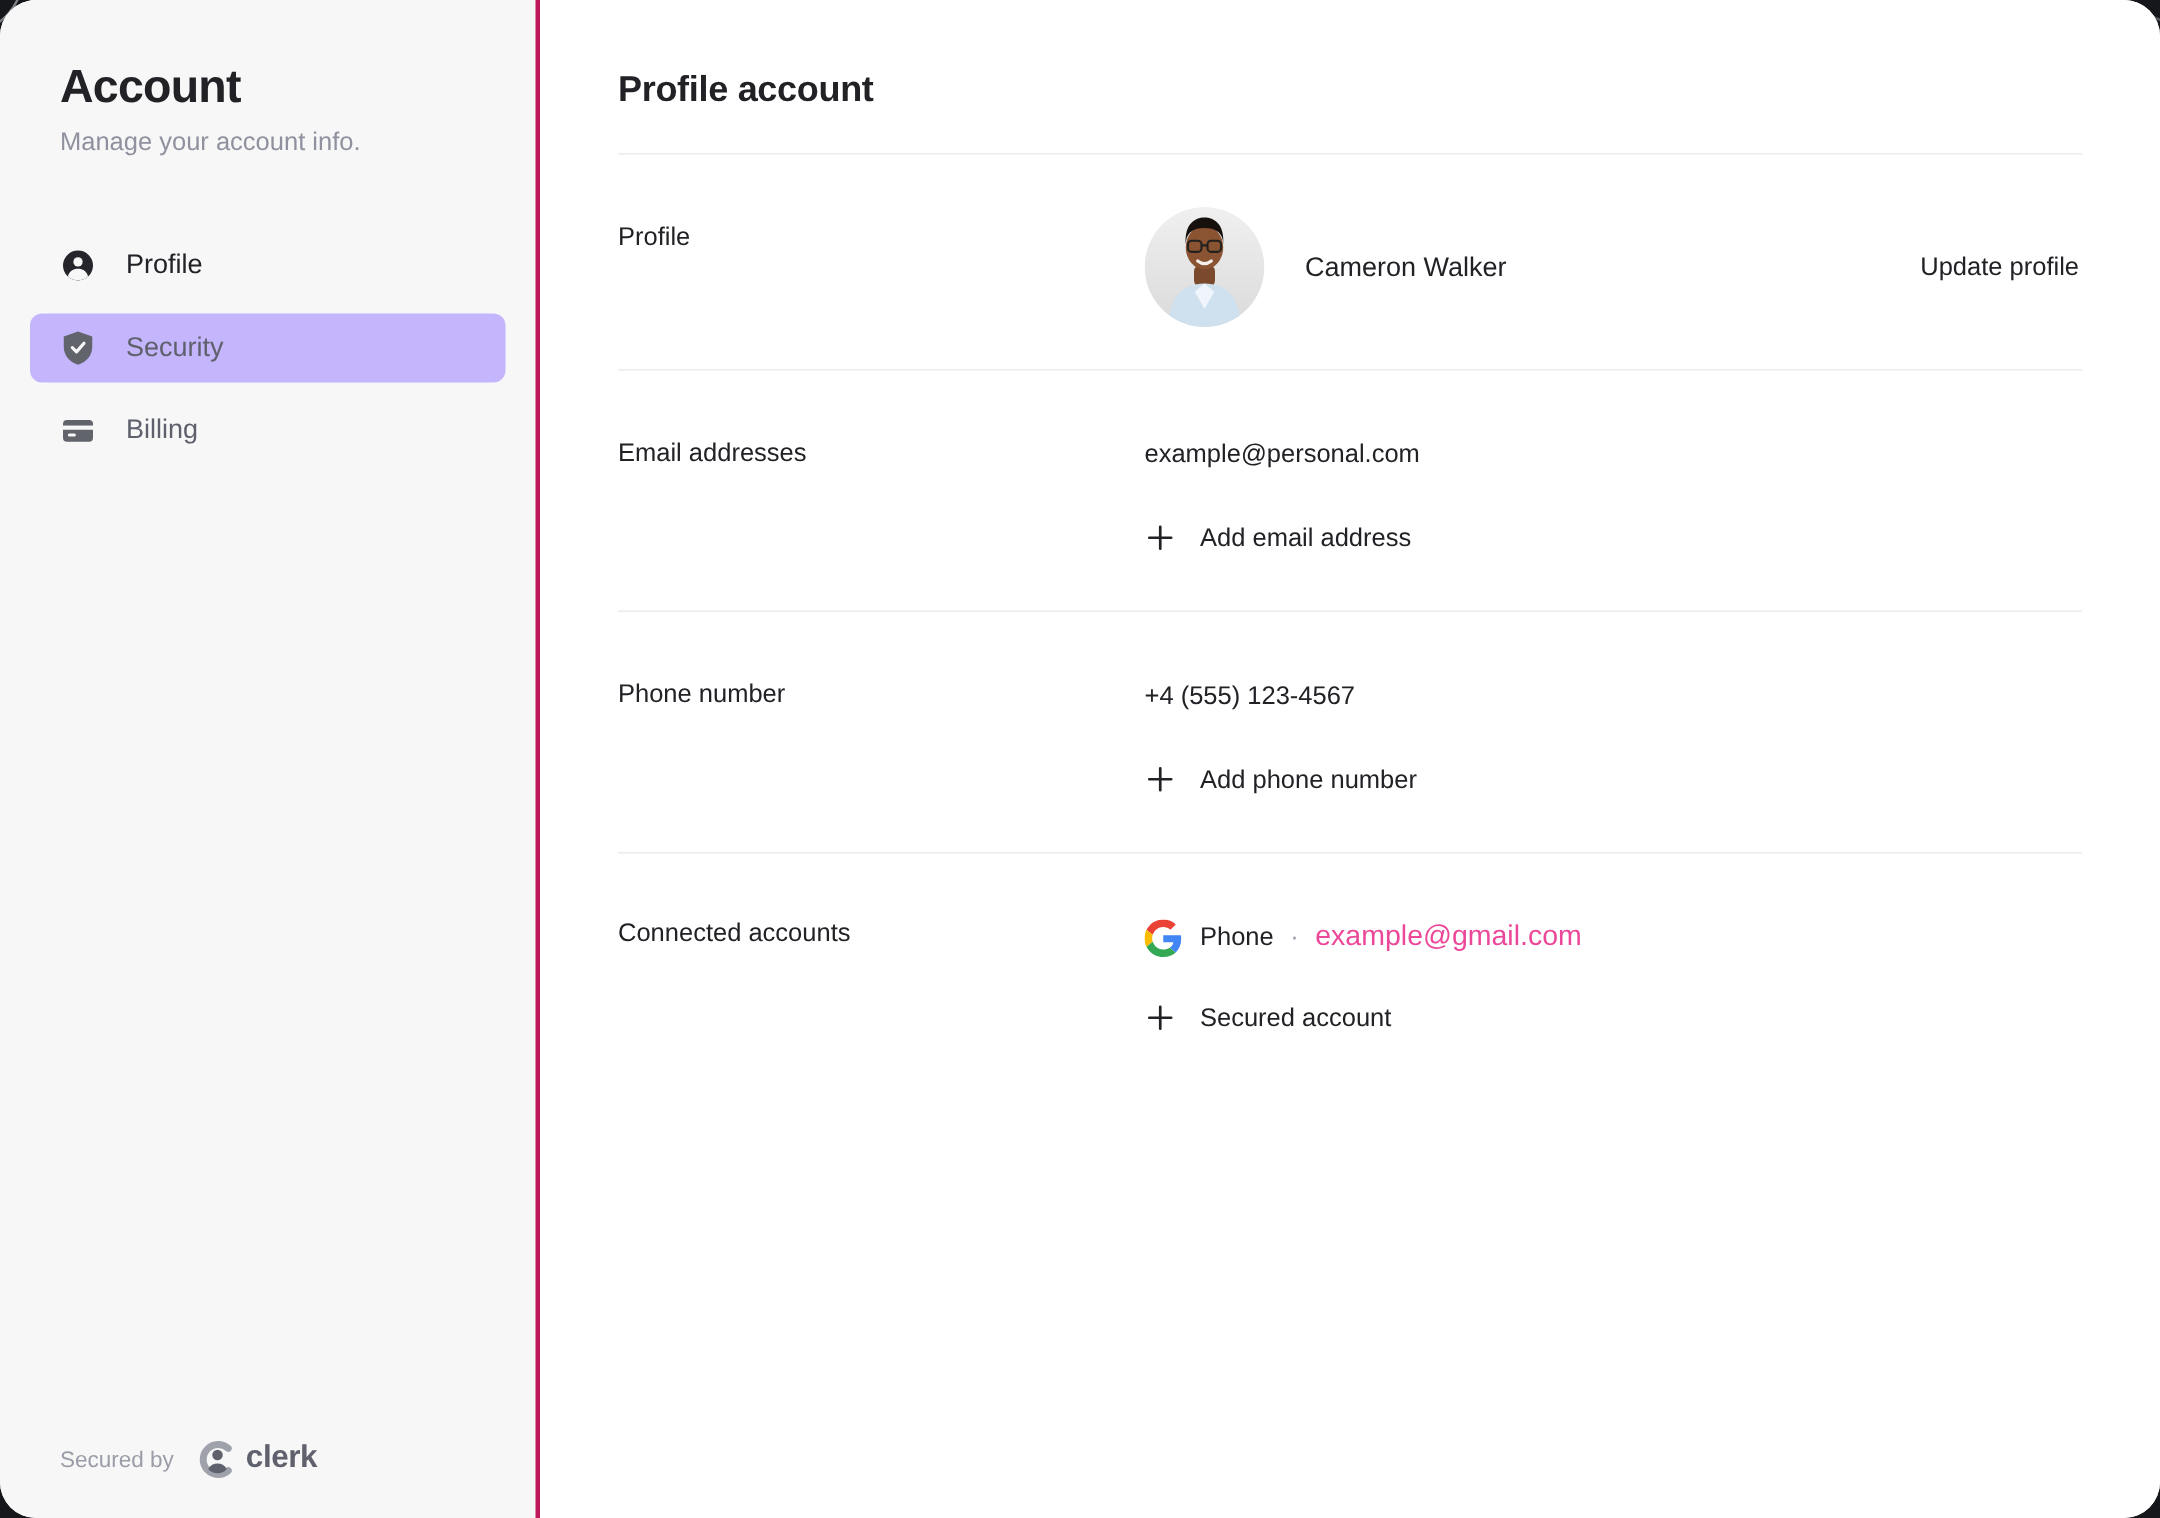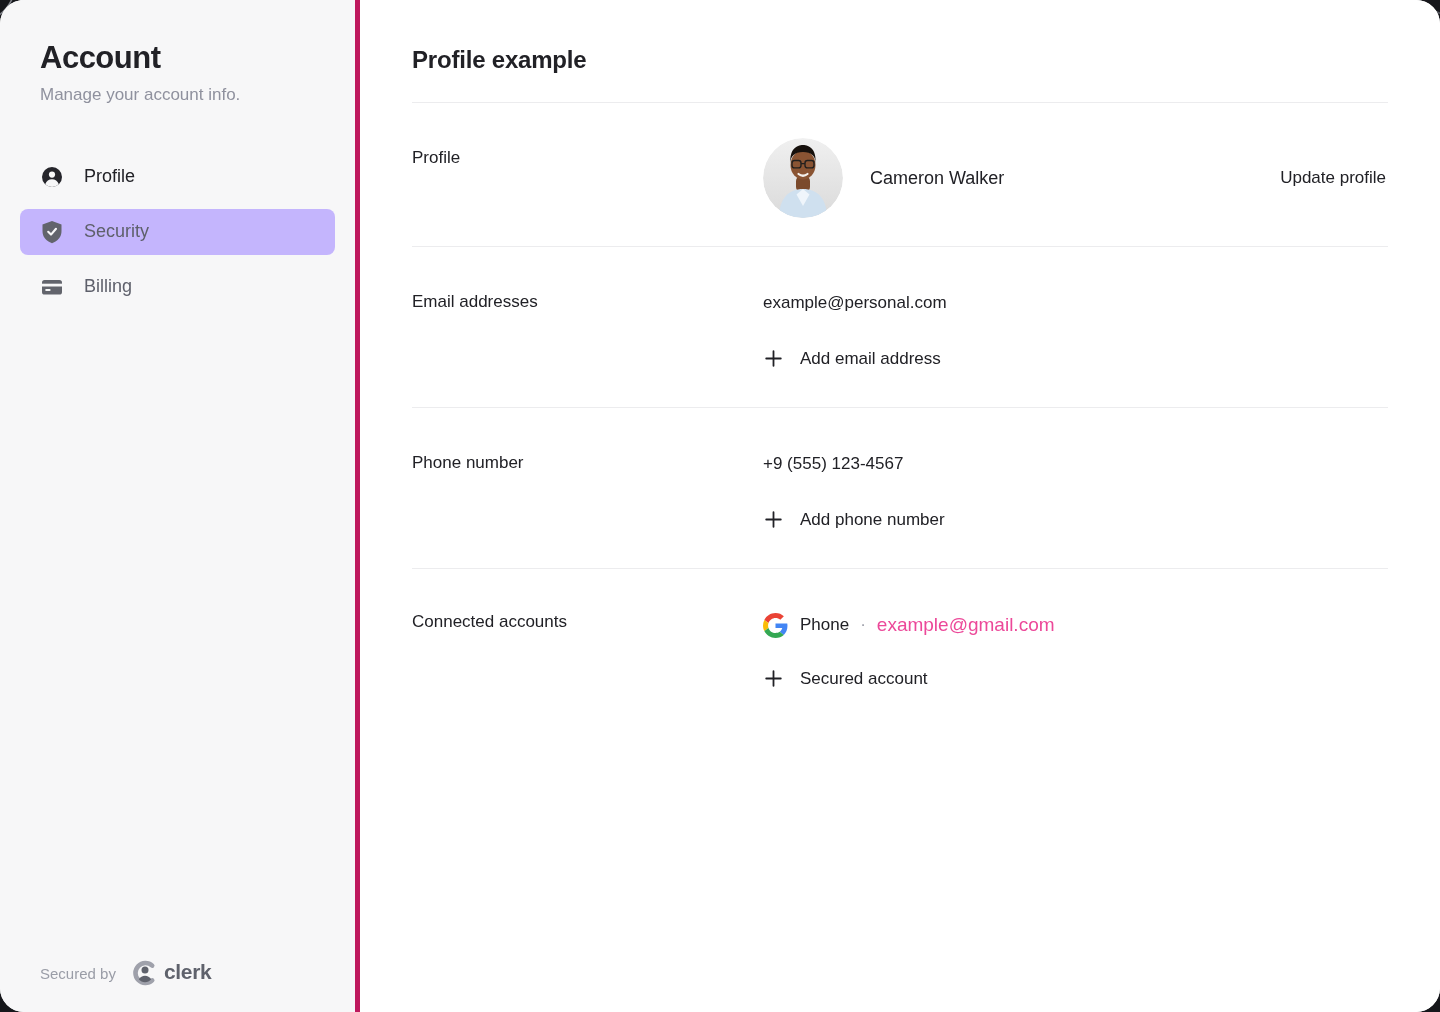--- a/index.html
+++ b/index.html
@@ -20,21 +20,21 @@
     border-radius: 24px;
     overflow: hidden;
     display: flex;
     z-index: 1;
   }
 
   
   .sidebar {
     width: 360px; flex: none;
     background: #f7f7f8;
-    border-right: 5px solid #be185d;
+    border-right: 3px solid #be185d;
     position: relative;
     padding: 40px 0 0 0;
   }
   .sidebar-header { padding: 0 40px; }
   .sidebar-title {
     font-size: 31px; font-weight: 700; color: #212126;
     letter-spacing: -0.5px; line-height: 1.15;
   }
   .sidebar-subtitle {
     margin-top: 8px;
@@ -191,21 +191,21 @@
             <circle cx="13" cy="10" r="3.5" fill="#5f626c"></circle>
             <path d="M6.8 19.3 C8.3 16.9 10.4 15.7 13 15.7 C15.6 15.7 17.7 16.9 19.2 19.3 C17.6 21.2 15.4 22.2 13 22.2 C10.6 22.2 8.4 21.2 6.8 19.3 Z" fill="#5f626c"></path>
           </svg>
           <span class="clerk-wordmark">clerk</span>
         </span>
       </div>
     </aside>
 
     <main class="main">
 
-      <h2 class="main-title">Profile example</h2>
+      <h2 class="main-title">Profile account</h2>
       <div class="main-title-divider"></div>
 
       <section class="row row-profile">
         <div class="row-label">Profile</div>
         <div class="row-content">
           <div class="profile-line">
             <span class="avatar">
               <svg width="80" height="80" viewBox="0 0 80 80">
                 <defs>
                   <clipPath id="avclip">
@@ -247,21 +247,21 @@
               </svg>
             </span>
             <span>Add email address</span>
           </button>
         </div>
       </section>
 
       <section class="row row-simple">
         <div class="row-label">Phone number</div>
         <div class="row-content">
-          <div class="row-value">+9 (555) 123-4567</div>
+          <div class="row-value">+4 (555) 123-4567</div>
           <button class="add-btn">
             <span class="plus-icon">
               <svg width="21" height="21" viewBox="0 0 21 21">
                 <path d="M10.5 3.2 V17.8 M3.2 10.5 H17.8" stroke="#212126" stroke-width="1.8" stroke-linecap="round"></path>
               </svg>
             </span>
             <span>Add phone number</span>
           </button>
         </div>
       </section>

